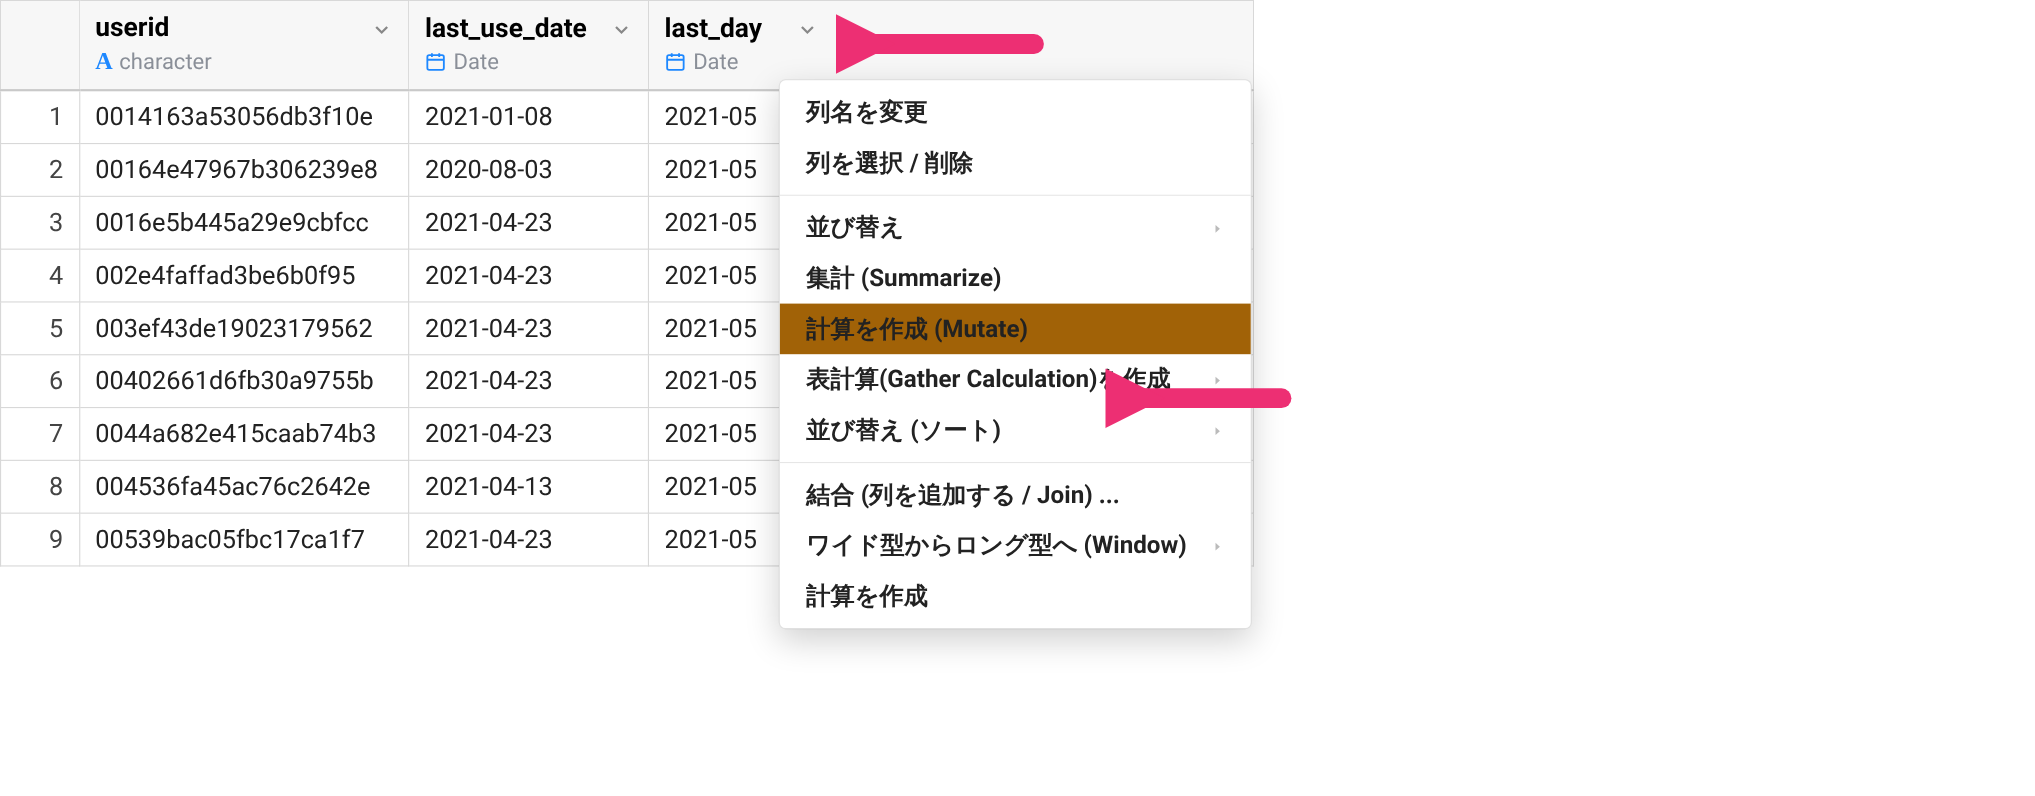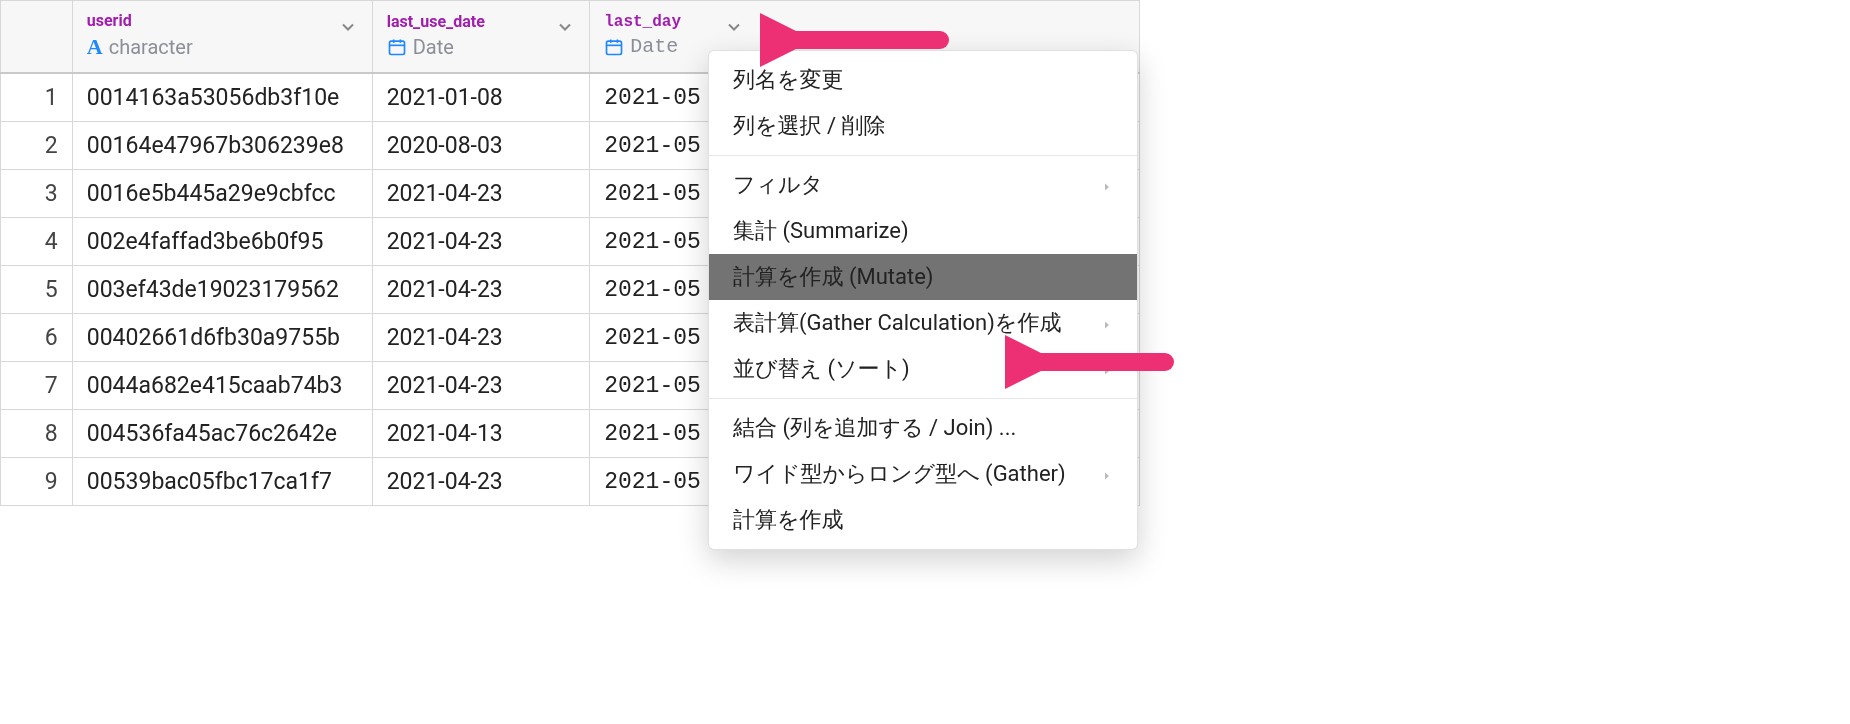--- a/index.html
+++ b/index.html
@@ -33,22 +33,22 @@
     background: #f7f7f7;
     padding: 10px 14px 12px 14px;
     text-align: left;
     position: relative;
     border-bottom: 2px solid #c9c9c9;
   }
 
   .th.rownum-head { width: 72px; }
   .th .colname {
     font-weight: 700;
-    font-size: 16px;
-    color: #a21caf;
+    font-size: 24px;
+    color: #000000;
     display: block;
     padding-right: 30px;
   }
   .th .coltype {
     display: flex;
     align-items: center;
     gap: 6px;
     margin-top: 4px;
     color: #8a8f98;
     font-size: 20px;
@@ -80,46 +80,47 @@
   .td.rownum {
     text-align: right;
     color: #444;
     background: #fff;
     width: 72px;
   }
 
   
   .col-userid { width: 300px; }
   .col-lud { width: 218px; }
-  .col-ld { width: 550px; font-family: Liberation Mono, monospace; }
+  .col-ld { width: 550px; }
 
   
   .menu {
     position: absolute;
     left: 708px;
-    top: 50px;
+    top: 72px;
     width: 430px;
     background: #fff;
     border: 1px solid rgba(0,0,0,0.12);
     border-radius: 6px;
     box-shadow: 0 10px 30px rgba(0,0,0,0.18);
     padding: 6px 0;
     z-index: 10;
+    font-weight: bold;
   }
   .menu-item {
     padding: 8px 24px;
     font-size: 22px;
     color: #222;
     display: flex;
     align-items: center;
     justify-content: space-between;
     cursor: pointer;
   }
   .menu-item.highlight {
-    background: #737373;
+    background: #a16207;
     align-items: flex-end;
   }
   .menu-sep {
     height: 1px;
     background: #e6e6e6;
     margin: 6px 0;
   }
   .submenu-arrow { color: #bbb; }
   .submenu-arrow svg { width: 12px; height: 12px; }
 
@@ -253,21 +254,21 @@
 
 <div class="menu">
   <div class="menu-item">
       <span>列名を変更</span>
     </div>
   <div class="menu-item">
       <span>列を選択 / 削除</span>
     </div>
   <div class="menu-sep"></div>
   <div class="menu-item">
-    <span>フィルタ</span>
+    <span>並び替え</span>
     <span class="submenu-arrow"><svg viewBox="0 0 24 24" fill="currentColor">
           <polygon points="8,5 16,12 8,19"></polygon>
         </svg></span>
   </div>
   <div class="menu-item">
       <span>集計 (Summarize)</span>
     </div>
   <div class="menu-item highlight">
       <span>計算を作成 (Mutate)</span>
     </div>
@@ -281,21 +282,21 @@
     <span>並び替え (ソート)</span>
     <span class="submenu-arrow"><svg viewBox="0 0 24 24" fill="currentColor">
           <polygon points="8,5 16,12 8,19"></polygon>
         </svg></span>
   </div>
   <div class="menu-sep"></div>
   <div class="menu-item">
       <span>結合 (列を追加する / Join) ...</span>
     </div>
   <div class="menu-item">
-    <span>ワイド型からロング型へ (Gather)</span>
+    <span>ワイド型からロング型へ (Window)</span>
     <span class="submenu-arrow"><svg viewBox="0 0 24 24" fill="currentColor">
           <polygon points="8,5 16,12 8,19"></polygon>
         </svg></span>
   </div>
   <div class="menu-item">
       <span>計算を作成</span>
     </div>
 </div>
 
 <svg class="arrow" style="left:760px;top:10px;" width="190" height="60" viewBox="0 0 190 60">

